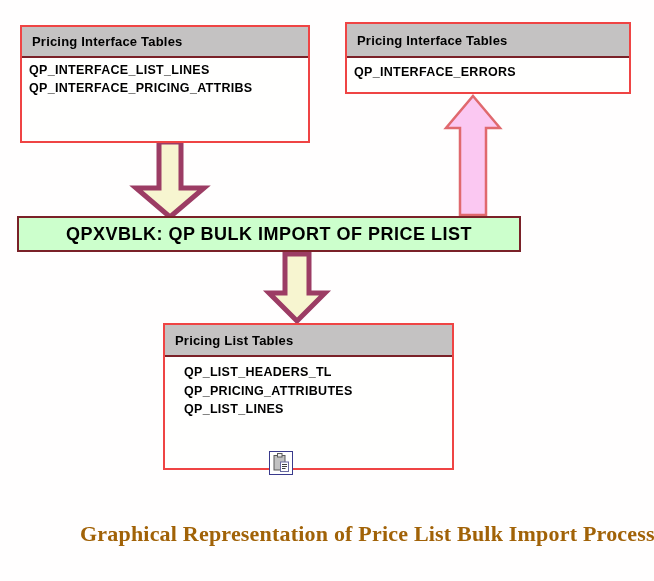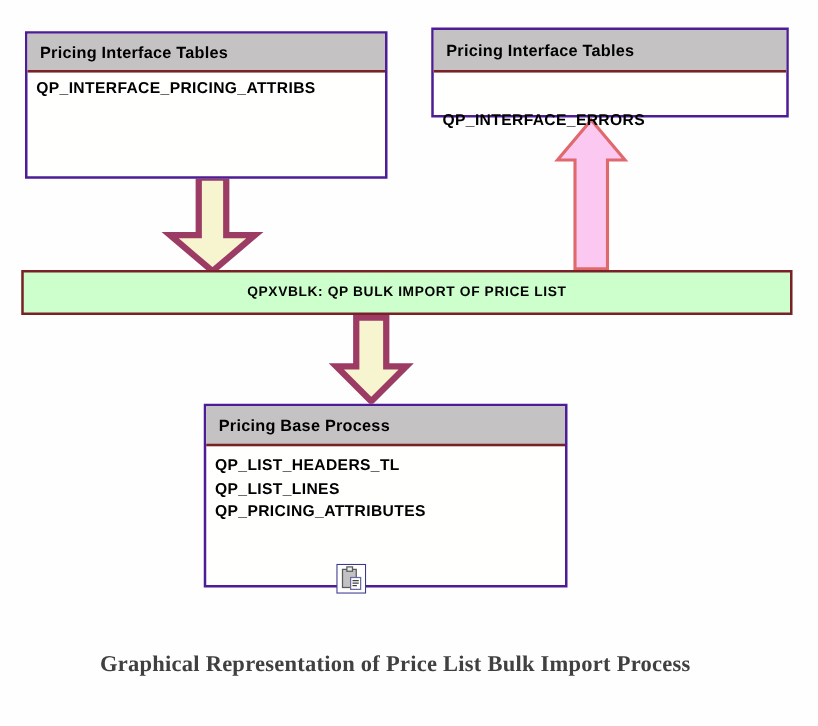--- a/index.html
+++ b/index.html
@@ -1,86 +1,87 @@
 <!DOCTYPE html>
 <html><head>
 <meta charset="utf-8">
 <style>
   html,body{margin:0;padding:0;background:#ffffff;}
   .canvas{
     position:relative;width:654px;height:581px;background:#fffefe;overflow:hidden;
     font-family:"Liberation Sans", sans-serif;color:#000;
   }
   .arrow-layer{position:absolute;left:0;top:0;width:654px;height:581px;pointer-events:none;}
-  .tbox{position:absolute;border:2px solid #4c1d95;background:#fffffe;box-sizing:border-box;}
+  .tbox{position:absolute;border:2px solid #ef4444;background:#fffffe;box-sizing:border-box;}
   .tbox-header{
     background:#c4c2c2;border-bottom:2px solid #7a2128;display:flex;align-items:center;
     padding-left:10px;font-weight:bold;font-size:13px;letter-spacing:.2px;box-sizing:border-box;
   }
   .tbox-body{padding:3px 7px;box-sizing:border-box;}
   .trow{font-weight:bold;font-size:12.5px;letter-spacing:.3px;line-height:18px;white-space:nowrap;}
   #box-left{left:20px;top:25px;width:290px;height:118px;}
   #box-left .tbox-header{height:31px;}
   #box-right{left:345px;top:22px;width:286px;height:72px;}
   #box-right .tbox-header{height:34px;}
-  #box-right .tbox-body{padding-top:5px;margin-top:24px;}
+  #box-right .tbox-body{padding-top:5px;}
   #box-base{left:163px;top:323px;width:291px;height:147px;}
   #box-base .tbox-header{height:32px;}
-  #box-base .tbox-body{padding-top:6px;}
+  #box-base .tbox-body{padding-top:6px;margin-left:12px;}
   #box-base .trow{line-height:18.5px;}
   .banner{
-    position:absolute;left:17px;top:216px;width:617px;height:36px;box-sizing:border-box;
+    position:absolute;left:17px;top:216px;width:504px;height:36px;box-sizing:border-box;
     background:#ccffcc;border:2px solid #7a2128;display:flex;align-items:center;justify-content:center;
-    font-weight:bold;font-size:11px;letter-spacing:.5px;white-space:nowrap;
+    font-weight:bold;font-size:18px;letter-spacing:.5px;white-space:nowrap;
   }
   .clip-icon{position:absolute;left:269px;top:451px;width:24px;height:24px;}
   .caption{
     position:absolute;left:80px;top:521px;font-family:"Liberation Serif", serif;
-    font-weight:bold;font-size:18px;color:#404040;letter-spacing:.2px;white-space:nowrap;
+    font-weight:bold;font-size:22px;color:#a16207;letter-spacing:.2px;white-space:nowrap;
   }
 </style>
 </head>
 <body>
 
 <div class="canvas">
 
   <svg class="arrow-layer" viewBox="0 0 654 581" xmlns="http://www.w3.org/2000/svg">
     <polygon points="159,142 181,142 181,188 204,188 170,217 136,188 159,188" fill="#f7f5d0" stroke="#9c3c64" stroke-width="5" stroke-linejoin="miter"></polygon>
     <polygon points="473,96 500,128 486,128 486,215 460,215 460,128 446,128" fill="#fbc8f2" stroke="#e0696e" stroke-width="2.5" stroke-linejoin="miter"></polygon>
     <polygon points="285,254 309,254 309,293 325,293 297,321 269,293 285,293" fill="#f7f5d0" stroke="#9c3c64" stroke-width="5" stroke-linejoin="miter"></polygon>
   </svg>
 
   <div class="tbox" id="box-left">
     <div class="tbox-header">
       <span>Pricing Interface Tables</span>
     </div>
     <div class="tbox-body">
+      <div class="trow">QP_INTERFACE_LIST_LINES</div>
       <div class="trow">QP_INTERFACE_PRICING_ATTRIBS</div>
     </div>
   </div>
 
   <div class="tbox" id="box-right">
     <div class="tbox-header">
       <span>Pricing Interface Tables</span>
     </div>
     <div class="tbox-body">
       <div class="trow">QP_INTERFACE_ERRORS</div>
     </div>
   </div>
 
   <div class="banner">QPXVBLK: QP BULK IMPORT OF PRICE LIST</div>
 
   <div class="tbox" id="box-base">
     <div class="tbox-header">
-      <span>Pricing Base Process</span>
+      <span>Pricing List Tables</span>
     </div>
     <div class="tbox-body">
       <div class="trow">QP_LIST_HEADERS_TL</div>
+      <div class="trow">QP_PRICING_ATTRIBUTES</div>
       <div class="trow">QP_LIST_LINES</div>
-      <div class="trow">QP_PRICING_ATTRIBUTES</div>
     </div>
   </div>
 
   <svg class="clip-icon" viewBox="0 0 24 24" xmlns="http://www.w3.org/2000/svg">
     <rect x="0.5" y="0.5" width="23" height="23" fill="#ffffff" stroke="#3a3a8c"></rect>
     <rect x="5" y="4.5" width="11" height="14.5" fill="#c2c2c2" stroke="#5a5a5a"></rect>
     <rect x="8.5" y="2.5" width="4.5" height="3.5" fill="#ededed" stroke="#5a5a5a"></rect>
     <rect x="11.5" y="11" width="8" height="9.5" fill="#ffffff" stroke="#6a6aa0"></rect>
     <line x1="13" y1="13.5" x2="18" y2="13.5" stroke="#404040"></line>
     <line x1="13" y1="15.5" x2="18" y2="15.5" stroke="#404040"></line>

